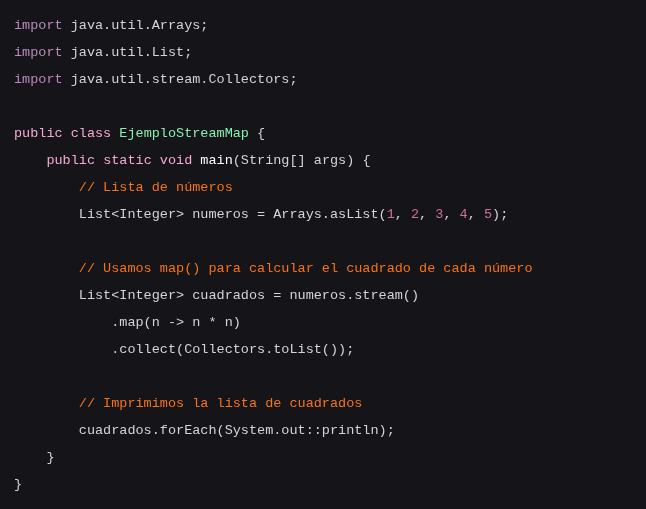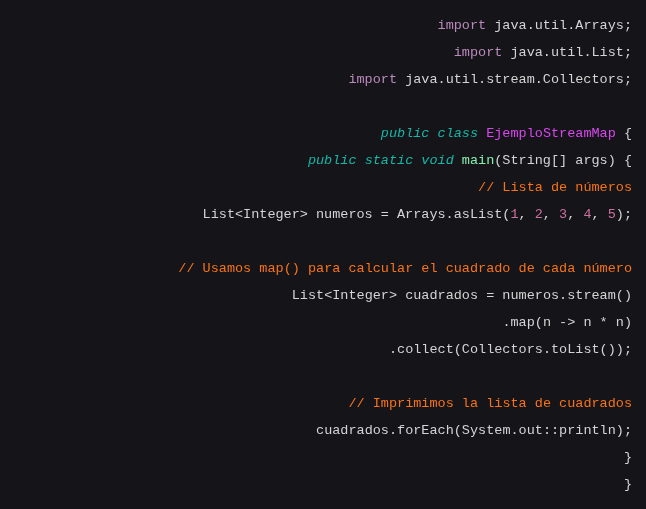--- a/index.html
+++ b/index.html
@@ -13,27 +13,26 @@
       font-size: 13.5px;
       line-height: 2.0;
       padding: 12px 14px;
       color: #d4d4d4;
       width: 646px;
       height: 509px;
       overflow: hidden;
     }
     .code-container {
       white-space: pre;
-      text-align: right;
     }
     .kw { color: #bc89bd; }
-    .kw-blue { color: #14b8a6; font-style: italic; }
+    .kw-blue { color: #f9a8d4; }
     .pkg { color: #d4d4d4; }
-    .classname { color: #d946ef; }
-    .method { color: #86efac; }
+    .classname { color: #86efac; }
+    .method { color: #ffffff; }
     .punct { color: #d4d4d4; }
     .comment { color: #f97316; }
     .num { color: #ce70a0; }
   </style>
 </head>
 <body>
 
 <div class="code-container" id="code-root"><div><span class="kw">import</span><span class="punct"> </span><span class="pkg">java.util.Arrays</span><span class="punct">;</span></div><div><span class="kw">import</span><span class="punct"> </span><span class="pkg">java.util.List</span><span class="punct">;</span></div><div><span class="kw">import</span><span class="punct"> </span><span class="pkg">java.util.stream.Collectors</span><span class="punct">;</span></div><div>&nbsp;</div><div><span class="kw-blue">public</span><span class="punct"> </span><span class="kw-blue">class</span><span class="punct"> </span><span class="classname">EjemploStreamMap</span><span class="punct"> {</span></div><div>    <span class="kw-blue">public</span><span class="punct"> </span><span class="kw-blue">static</span><span class="punct"> </span><span class="kw-blue">void</span><span class="punct"> </span><span class="method">main</span><span class="punct">(String[] args) {</span></div><div>        <span class="comment">// Lista de números</span></div><div>        <span class="punct">List&lt;Integer&gt; numeros = Arrays.asList(</span><span class="num">1</span><span class="punct">, </span><span class="num">2</span><span class="punct">, </span><span class="num">3</span><span class="punct">, </span><span class="num">4</span><span class="punct">, </span><span class="num">5</span><span class="punct">);</span></div><div>&nbsp;</div><div>        <span class="comment">// Usamos map() para calcular el cuadrado de cada número</span></div><div>        <span class="punct">List&lt;Integer&gt; cuadrados = numeros.stream()</span></div><div>            <span class="punct">.map(n -&gt; n * n)</span></div><div>            <span class="punct">.collect(Collectors.toList());</span></div><div>&nbsp;</div><div>        <span class="comment">// Imprimimos la lista de cuadrados</span></div><div>        <span class="punct">cuadrados.forEach(System.out::println);</span></div><div>    <span class="punct">}</span></div><div><span class="punct">}</span></div></div>
 
 </body></html>

